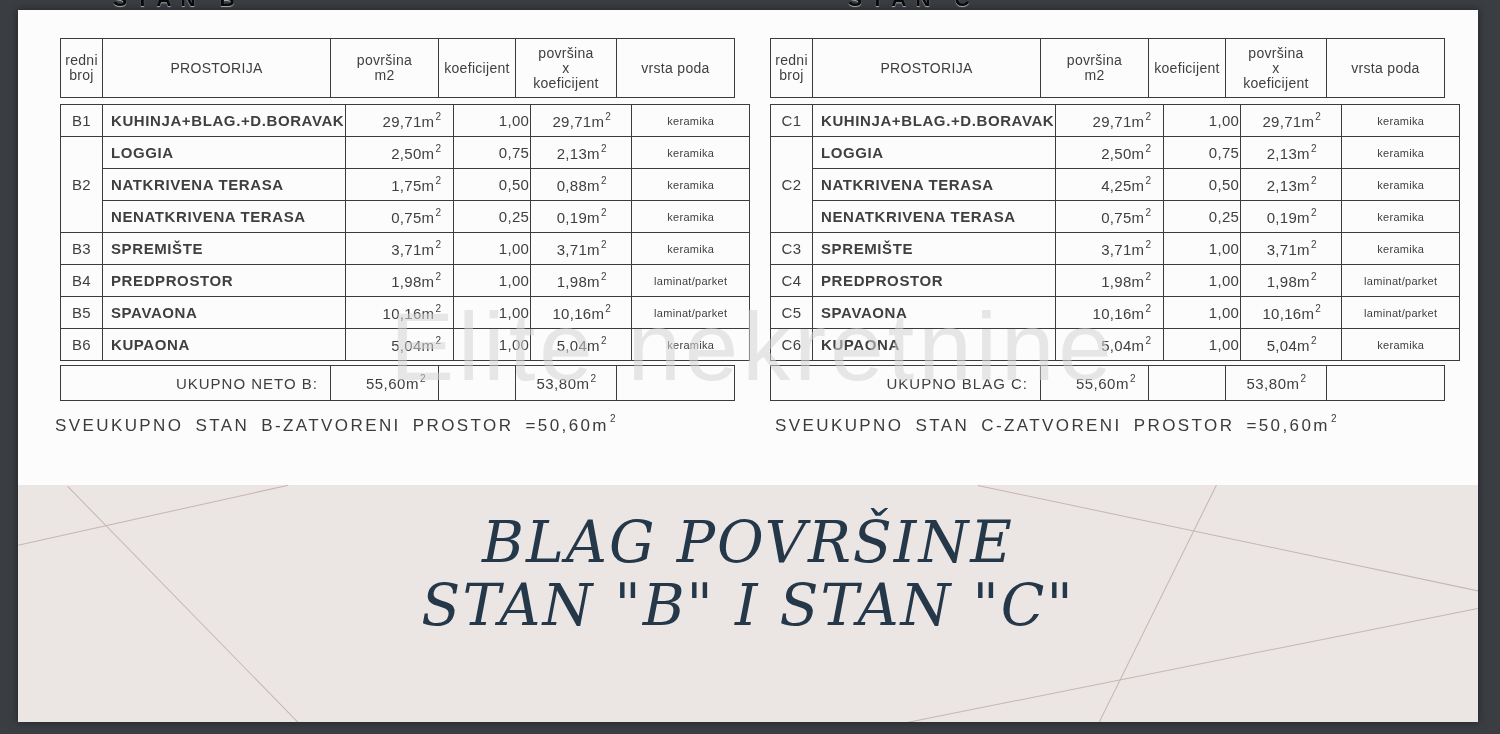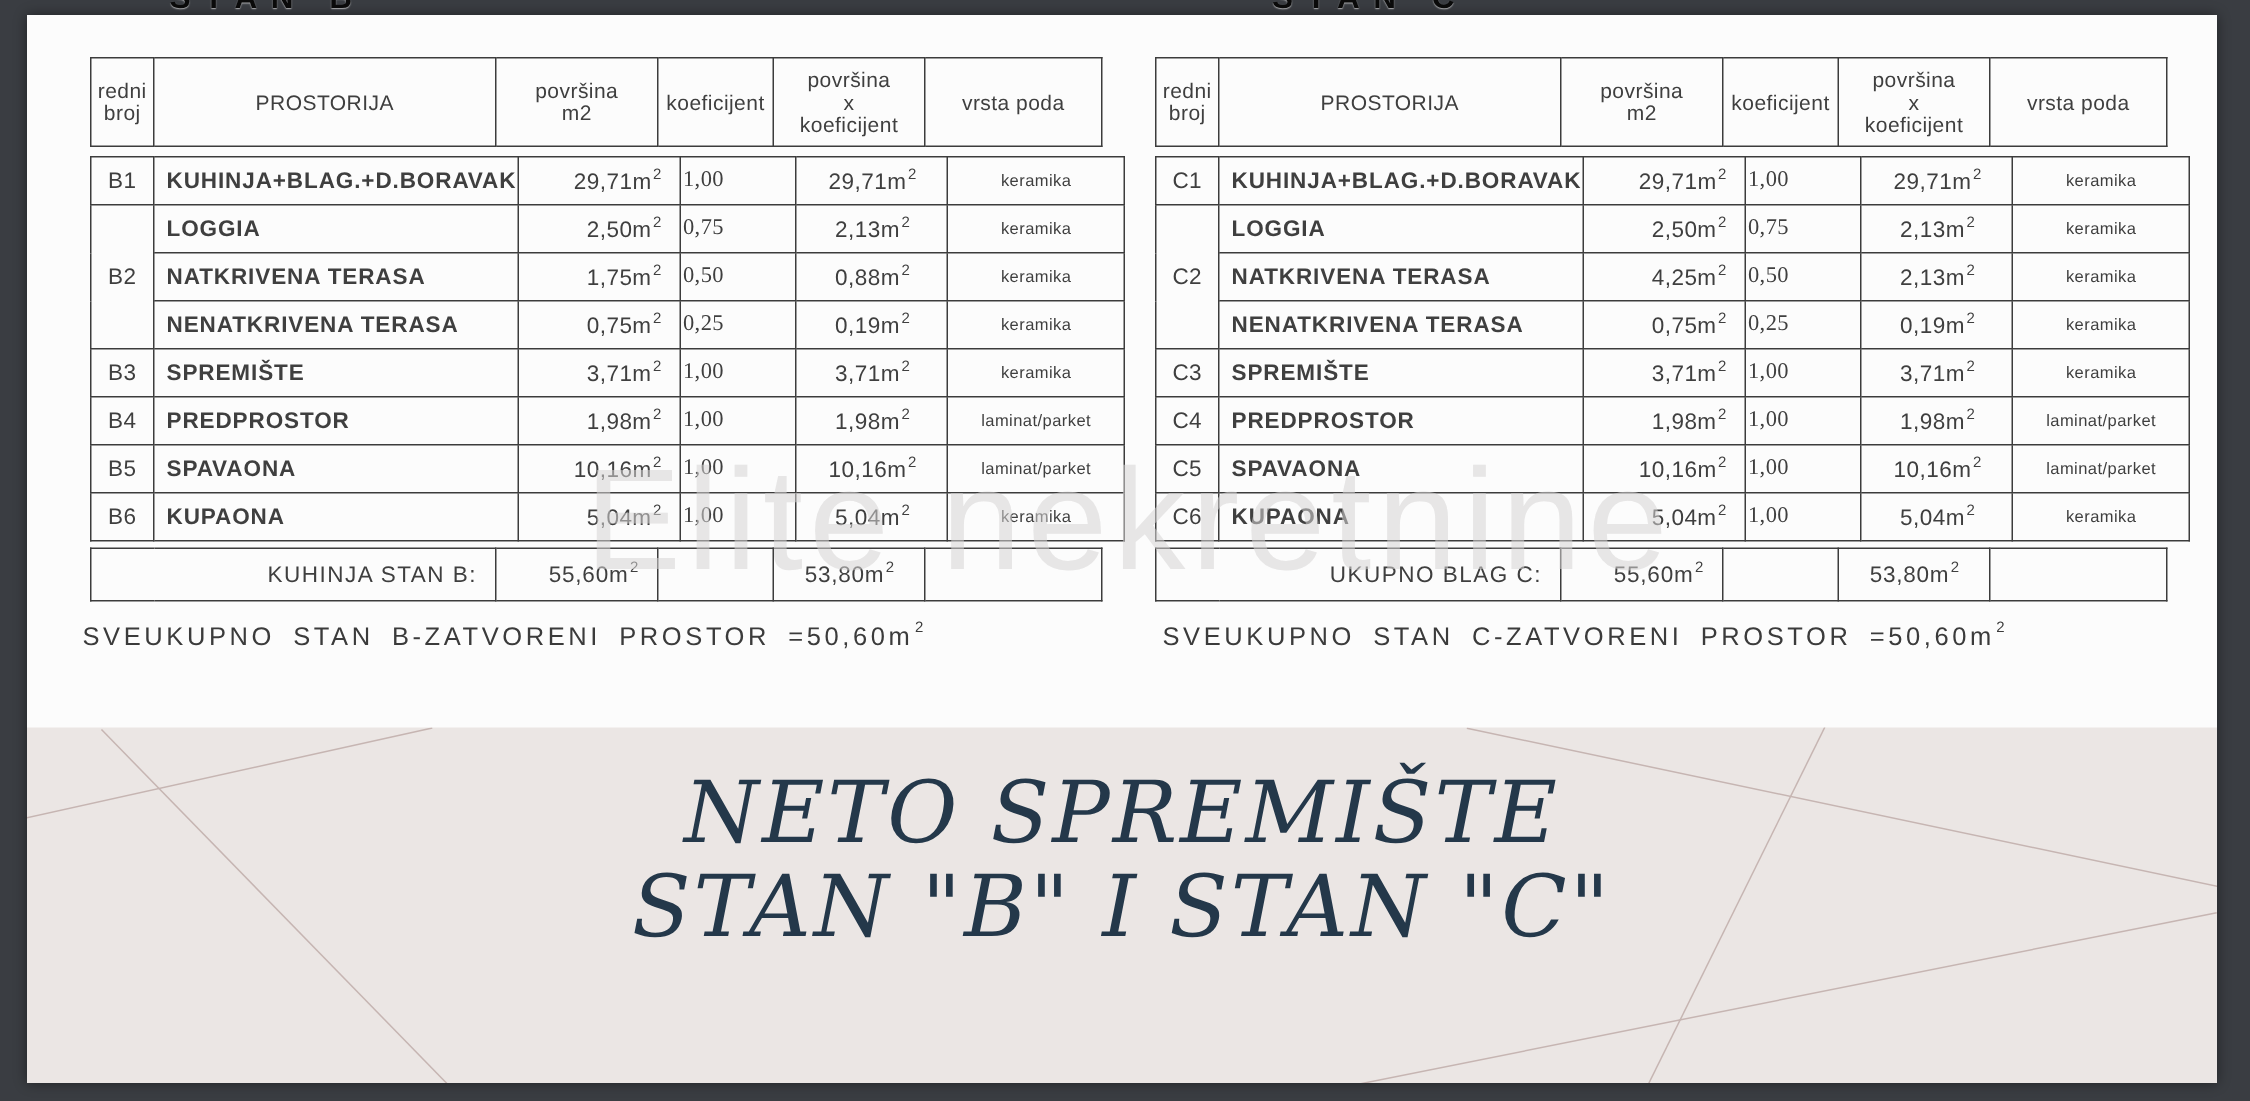--- a/index.html
+++ b/index.html
@@ -38,21 +38,21 @@
     white-space:pre-line;text-align:center;vertical-align:middle;
     line-height:15px;letter-spacing:.3px;
   }
   .body-tbl{margin-top:6px;}
   .body-tbl td{height:29px;font-size:15px;vertical-align:middle;letter-spacing:.3px;}
   .tot-tbl{margin-top:4px;}
   .tot-tbl td{height:32px;font-size:15px;vertical-align:middle;letter-spacing:.5px;}
   td.c-broj{text-align:center;}
   td.c-room{text-align:left;padding-left:8px;letter-spacing:.6px;font-weight:bold;}
   td.c-num{text-align:right;padding-right:13px;}
-  td.c-koef{text-align:left;font-family:Liberation Serif, serif;}
+  td.c-koef{text-align:right;}
   td.c-pxk{text-align:center;}
   td.c-pod{text-align:center;font-size:11px;}
   td.c-totlabel{text-align:right;padding-right:12px;letter-spacing:1px;}
   .area-table sup{font-size:10px;position:relative;top:-1px;left:1px;}
   
   .grand-total{
     position:absolute;z-index:1;top:405px;
     font-size:17px;letter-spacing:2.4px;word-spacing:5px;color:#3b3b3b;
     white-space:nowrap;
   }
@@ -197,21 +197,21 @@
         <colgroup>
           <col style="width:42px">
           <col style="width:228px">
           <col style="width:108px">
           <col style="width:77px">
           <col style="width:101px">
           <col style="width:118px">
         </colgroup>
         <tbody>
           <tr>
-            <td class="c-totlabel" colspan="2">KUHINJA STAN B:</td>
+            <td class="c-totlabel" colspan="2">UKUPNO NETO B:</td>
             <td class="c-num">55,60m<sup>2</sup></td>
             <td class="c-koef"></td>
             <td class="c-pxk">53,80m<sup>2</sup></td>
             <td class="c-pod"></td>
           </tr>
         </tbody>
       </table>
     </div>
 
   <div class="area-table" style="left:752px;top:28px;">
@@ -339,18 +339,18 @@
 
   <div class="watermark">Elite nekretnine</div>
 
   <div class="banner">
     <div class="dline dl1"></div>
     <div class="dline dl2"></div>
     <div class="dline dl3"></div>
     <div class="dline dl4"></div>
     <div class="dline dl5"></div>
     <div class="banner-title">
-      <div>NETO SPREMIŠTE</div>
+      <div>BLAG POVRŠINE</div>
       <div>STAN "B" I STAN "C"</div>
     </div>
   </div>
 
 </div>
 
 </body></html>

